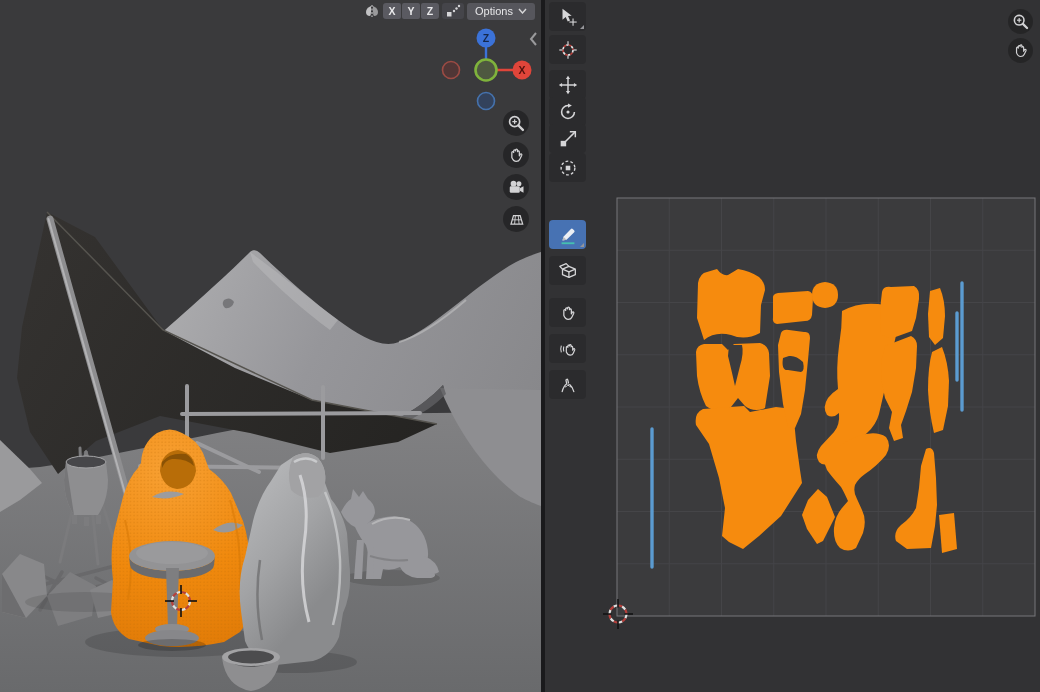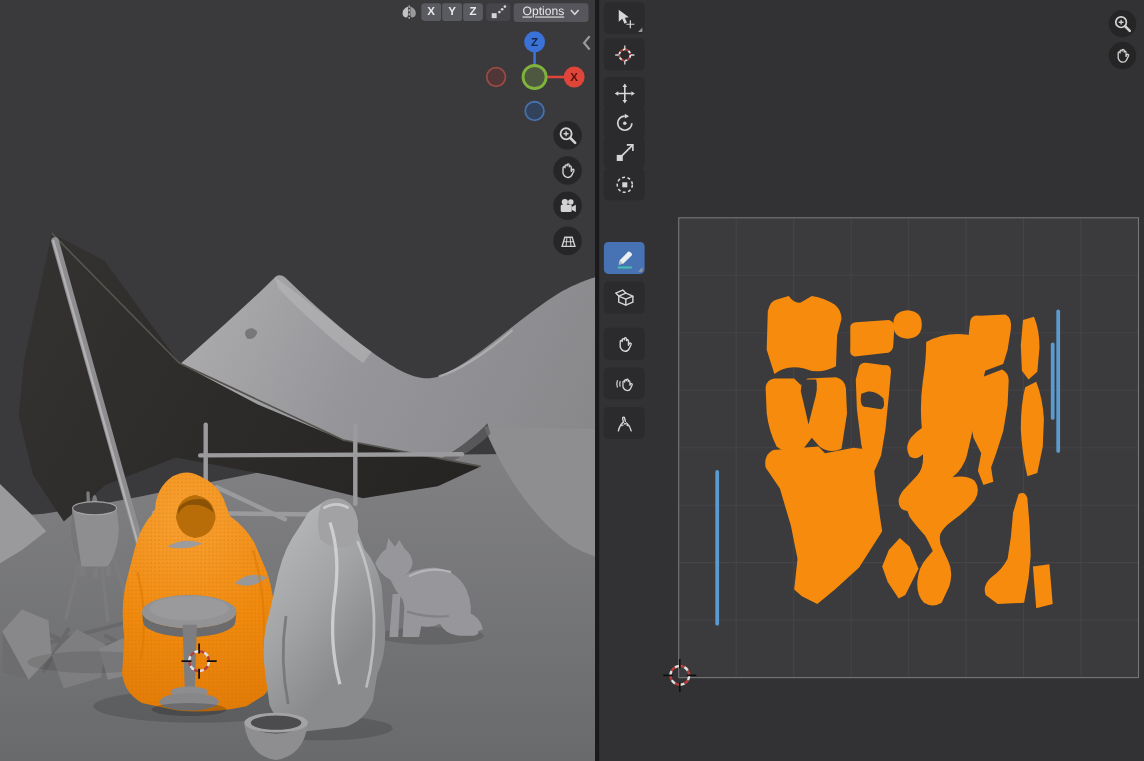--- a/index.html
+++ b/index.html
@@ -9,21 +9,21 @@
   #vp3d{position:absolute;left:0;top:0;width:541px;height:692px;background:var(--viewport_bg,#3a3a3c);}
   #vp3d svg.scene{position:absolute;left:0;top:0;}
   .hdr{position:absolute;top:2px;left:364px;height:18px;display:flex;align-items:center;gap:3px;}
   .hdr .axbtn{width:18px;height:16px;background:#5a5a61;border-radius:2px;color:#e9e9eb;
       font-size:10.5px;font-weight:bold;display:flex;align-items:center;justify-content:center;cursor:default;}
   .hdr .axgrp{display:flex;gap:1px;}
   .hdr .axgrp .axbtn:first-child{border-radius:3px 2px 2px 3px;}
   .hdr .axgrp .axbtn:last-child{border-radius:2px 3px 3px 2px;}
   .hdr .iconbtn{width:22px;height:16px;background:#45454a;border-radius:3px;display:flex;align-items:center;justify-content:center;}
   .hdr .optbtn{height:17px;background:#56565c;border-radius:3px;color:#e6e6e8;font-size:11px;
-      display:flex;align-items:center;gap:5px;padding:0 8px;text-decoration:underline;}
+      display:flex;align-items:center;gap:5px;padding:0 8px;}
   .gizmo{position:absolute;left:437px;top:24px;}
   .navcol{position:absolute;left:503px;top:110px;display:flex;flex-direction:column;gap:6px;}
   .navbtn{width:26px;height:26px;border-radius:50%;background:rgba(35,35,37,.85);
       display:flex;align-items:center;justify-content:center;}
   .collapse{position:absolute;left:528px;top:31px;}
   
   #split{position:absolute;left:541px;top:0;width:4px;height:692px;background:#1a1a1c;}
   
   #uved{position:absolute;left:545px;top:0;width:495px;height:692px;background:var(--uv_bg,#323234);}
   #uvcanvas{position:absolute;left:0;top:0;}

